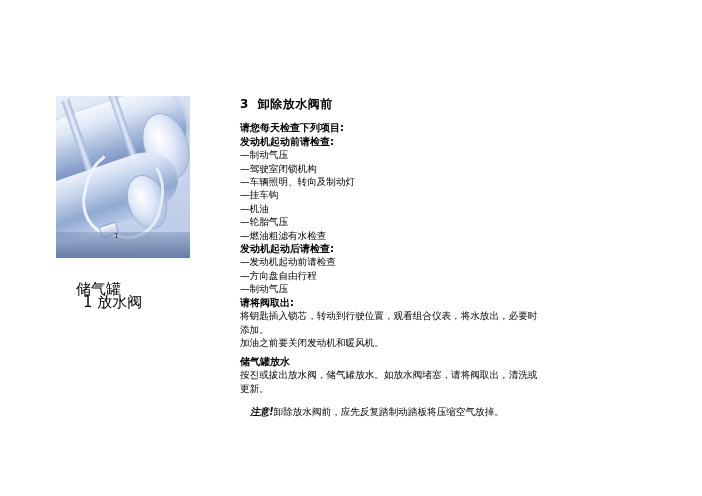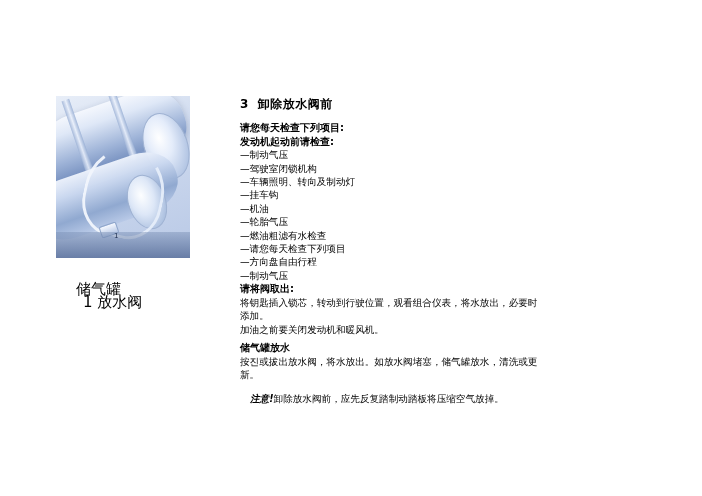--- a/index.html
+++ b/index.html
@@ -213,36 +213,37 @@
     <p class="ln">—制动气压</p>
     <p class="ln">—驾驶室闭锁机构</p>
     <p class="ln">—车辆照明、转向及制动灯</p>
     <p class="ln">—挂车钩</p>
     <p class="ln">—机油</p>
     <p class="ln">—轮胎气压</p>
     <p class="ln">—燃油粗滤有水检查</p>
   </div>
 
   <div class="blk">
-    <p class="ln">—请您每天检查下列项目</p>
+    <p class="h3">发动机起动后请检查:</p>
+    <p class="ln">—发动机起动前请检查</p>
     <p class="ln">—方向盘自由行程</p>
     <p class="ln">—制动气压</p>
   </div>
 
   <div class="blk">
     <p class="h3">请将阀取出:</p>
     <p class="para">将钥匙插入锁芯，转动到行驶位置，观看组合仪表，将水放出，必要时添加。</p>
     <p class="para">加油之前要关闭发动机和暖风机。</p>
   </div>
 
   <div class="gap"></div>
 
   <div class="blk">
     <p class="h3">储气罐放水</p>
-    <p class="para">按진或拔出放水阀，将水放出。如放水阀堵塞，储气罐放水，清洗或更新。</p>
+    <p class="para">按진或拔出放水阀，储气罐放水。如放水阀堵塞，请将阀取出，清洗或更新。</p>
   </div>
 
   <div class="gap"></div>
   <div class="gap"></div>
 
   <p class="note">
     <span class="warn">注意!</span><span>卸除放水阀前，应先反复踏制动踏板将压缩空气放掉。</span>
   </p>
 
 </div>

